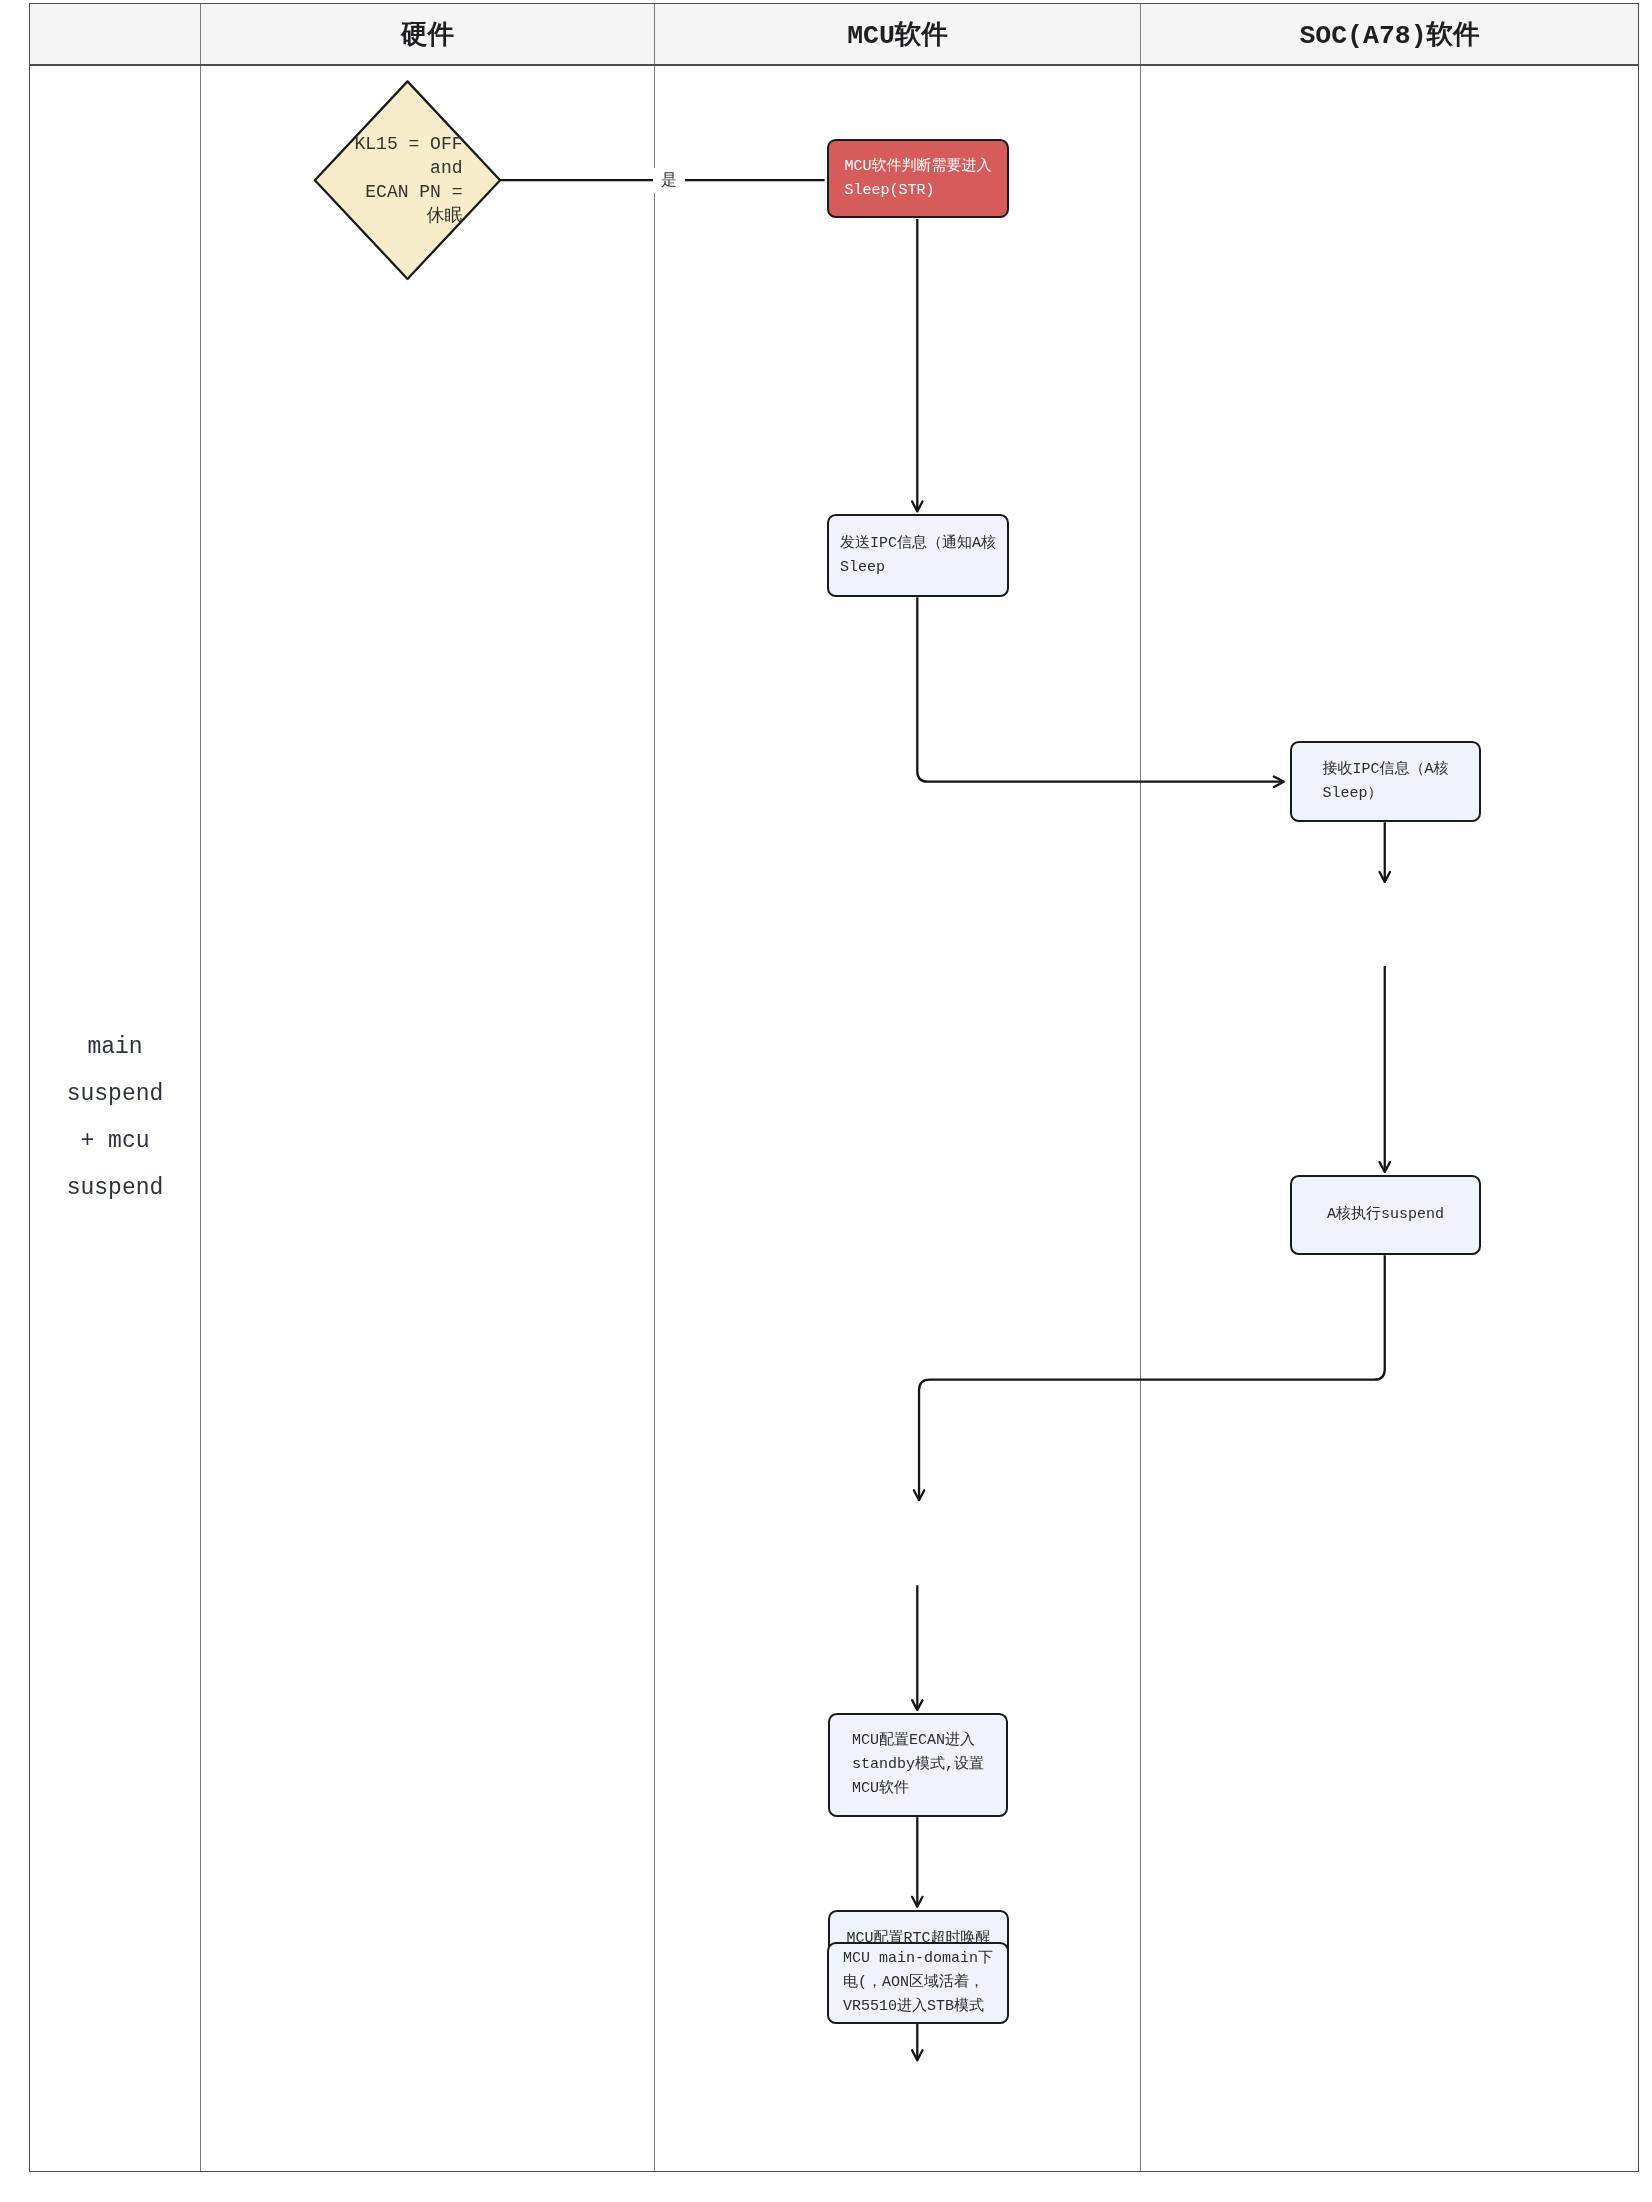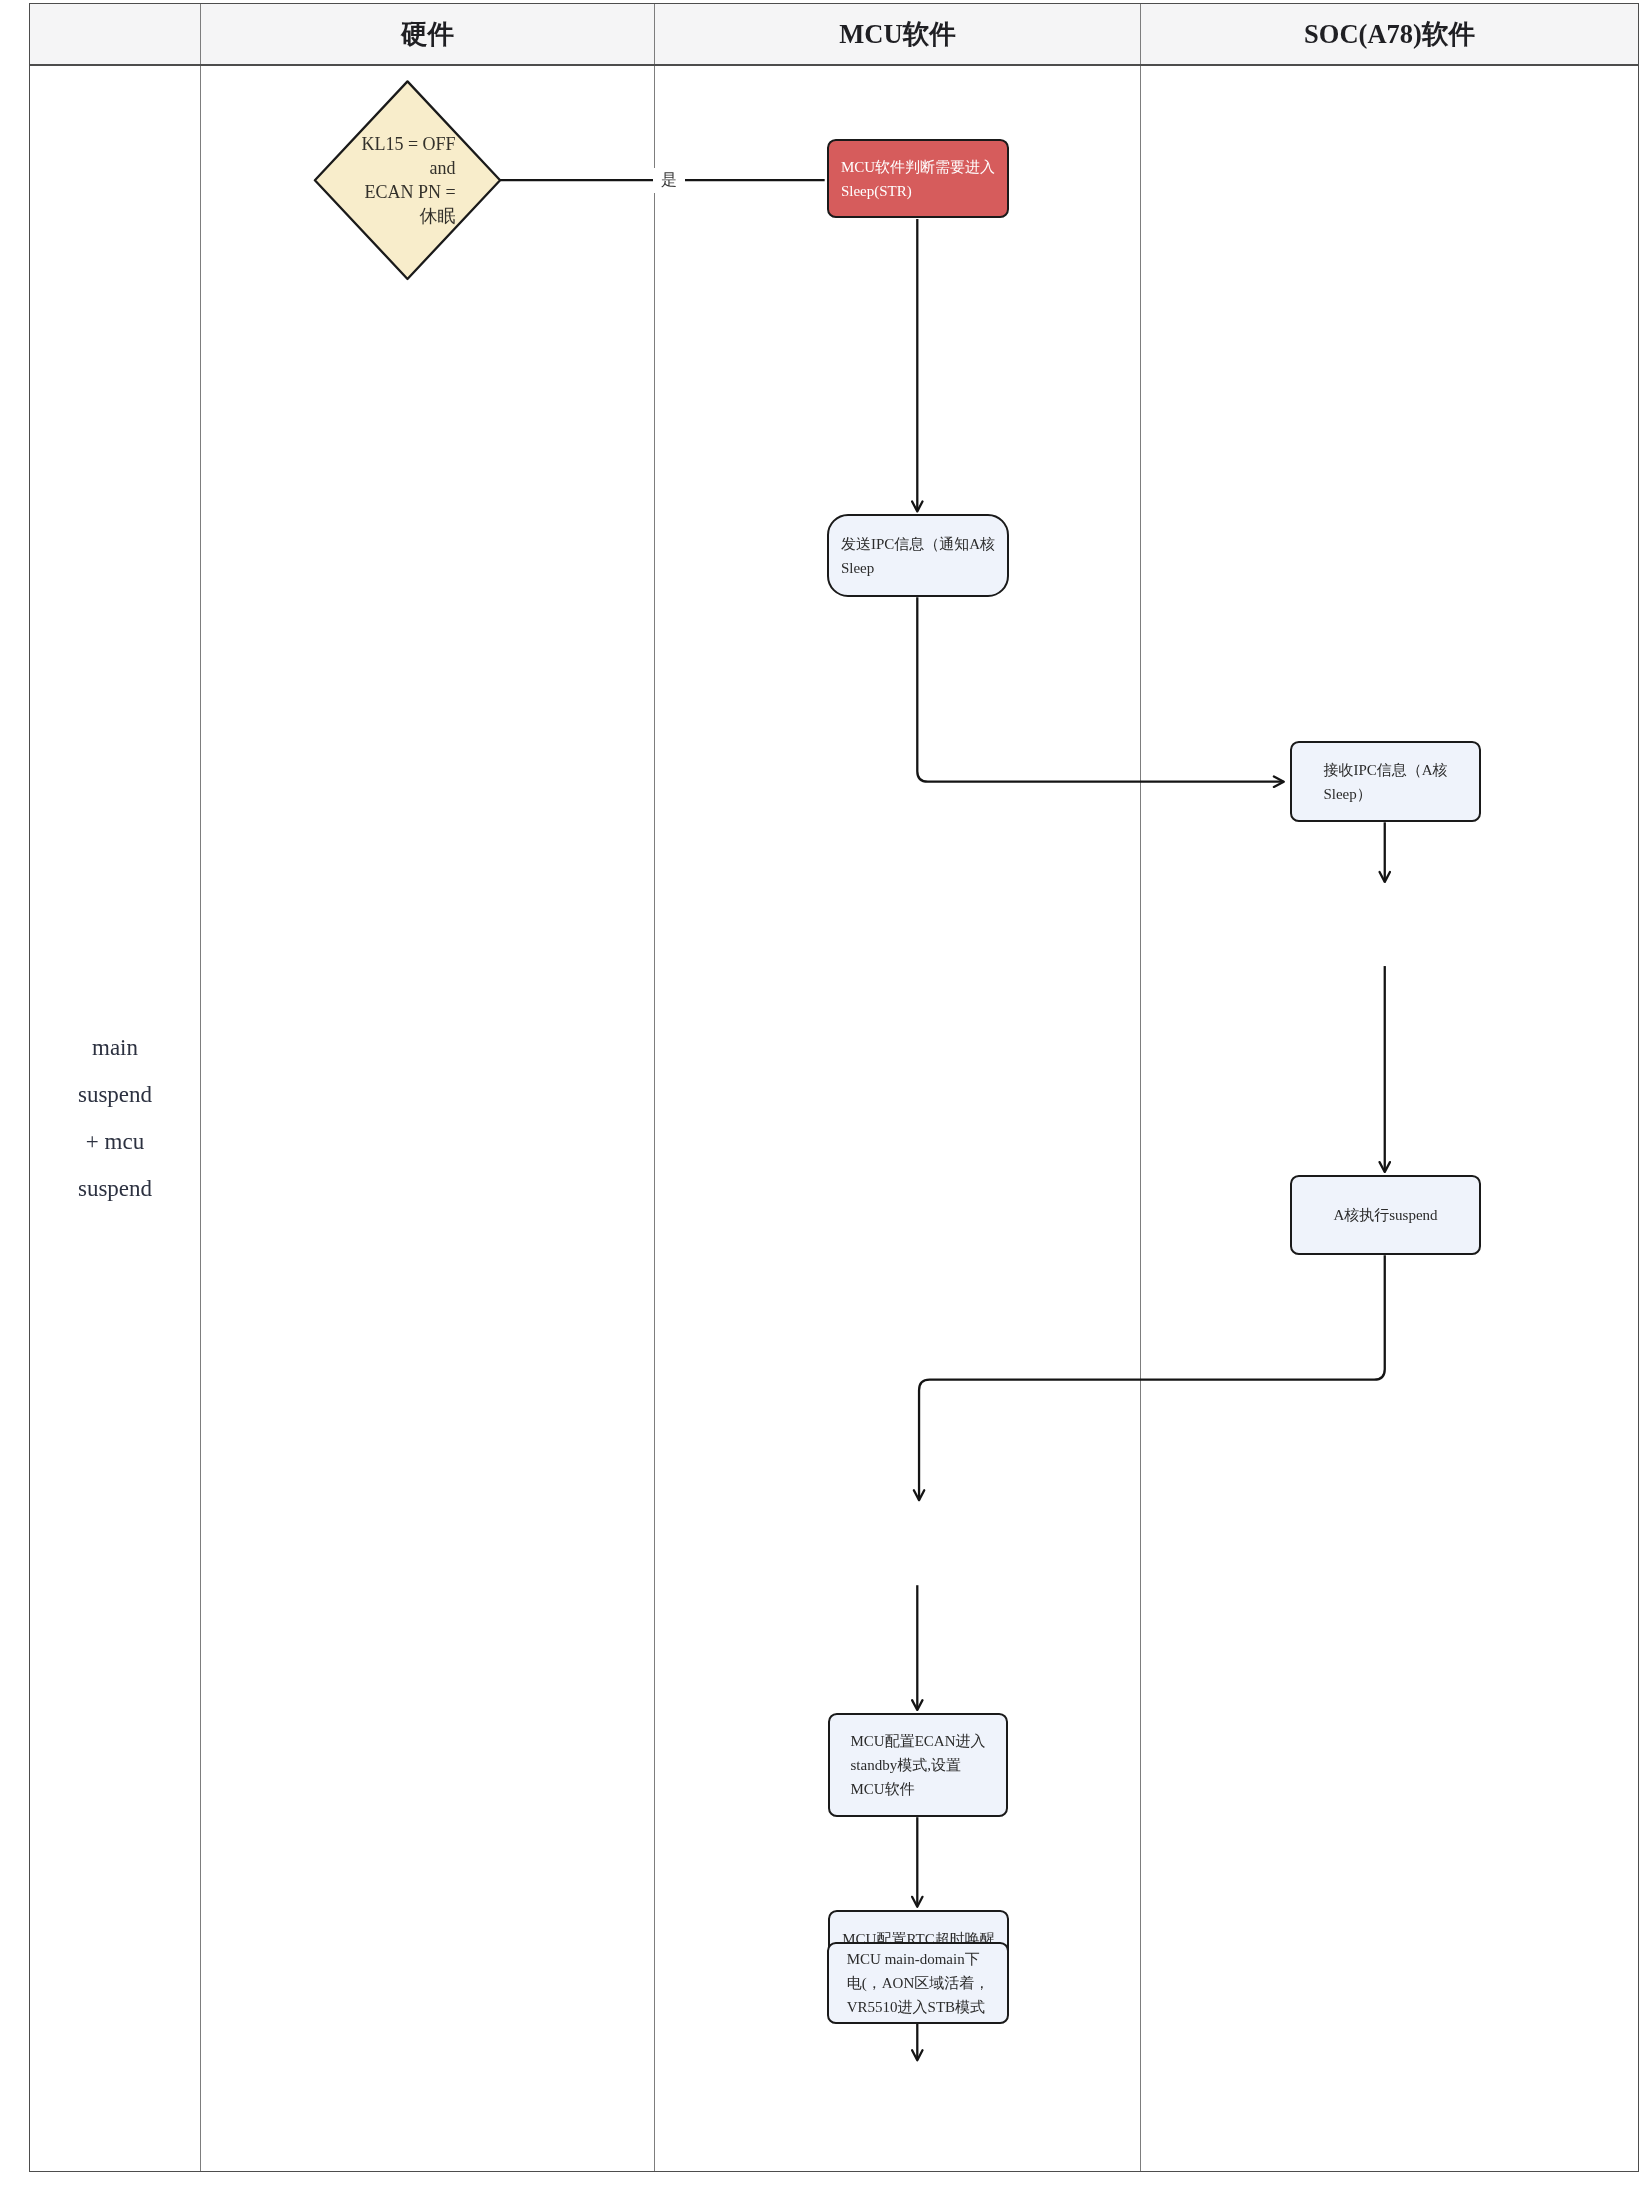--- a/index.html
+++ b/index.html
@@ -1,18 +1,18 @@
 <!DOCTYPE html>
 <html style="font-size:14px"><head>
 <meta charset="utf-8">
 <style>
   html,body { margin:0; padding:0; background:#ffffff; }
   .canvas {
     position:relative; width:1652px; height:2202px; background:#ffffff;
-    font-family:Liberation Serif, serif; overflow:hidden;
+    font-family:Liberation Mono, monospace; overflow:hidden;
   }
 
   
   .lane-table {
     position:absolute; left:29px; top:2.6px; width:1610px; height:2169px;
     box-sizing:border-box; border:1.8px solid #4d4d4d;
     display:flex; flex-direction:column; z-index:0;
   }
   .lane-header {
     display:flex; height:60px; flex:0 0 auto;
@@ -112,21 +112,21 @@
   <div class="edge-label" style="left:653px; top:168px; width:32px; height:25px;">是</div>
 
   <div class="diamond-label" style="left:333px; top:122px; width:151px; height:116px;">KL15 = OFF
 and
 ECAN PN =
 休眠</div>
 
   <div class="node node--red" style="left:827px; top:139px; width:182px; height:79px;">MCU软件判断需要进入
 Sleep(STR)</div>
 
-  <div class="node" style="left:827px; top:514px; width:182px; height:83px;border-radius:21px;">发送IPC信息（通知A核
+  <div class="node" style="left:827px; top:514px; width:182px; height:83px;">发送IPC信息（通知A核
 Sleep</div>
 
   <div class="node" style="left:1290px; top:741px; width:191px; height:81px;">接收IPC信息（A核
 Sleep）</div>
 
 
   <div class="node" style="left:1290px; top:1175px; width:191px; height:80px;">A核执行suspend</div>
 
 
   <div class="node" style="left:828px; top:1713px; width:180px; height:104px;">MCU配置ECAN进入

